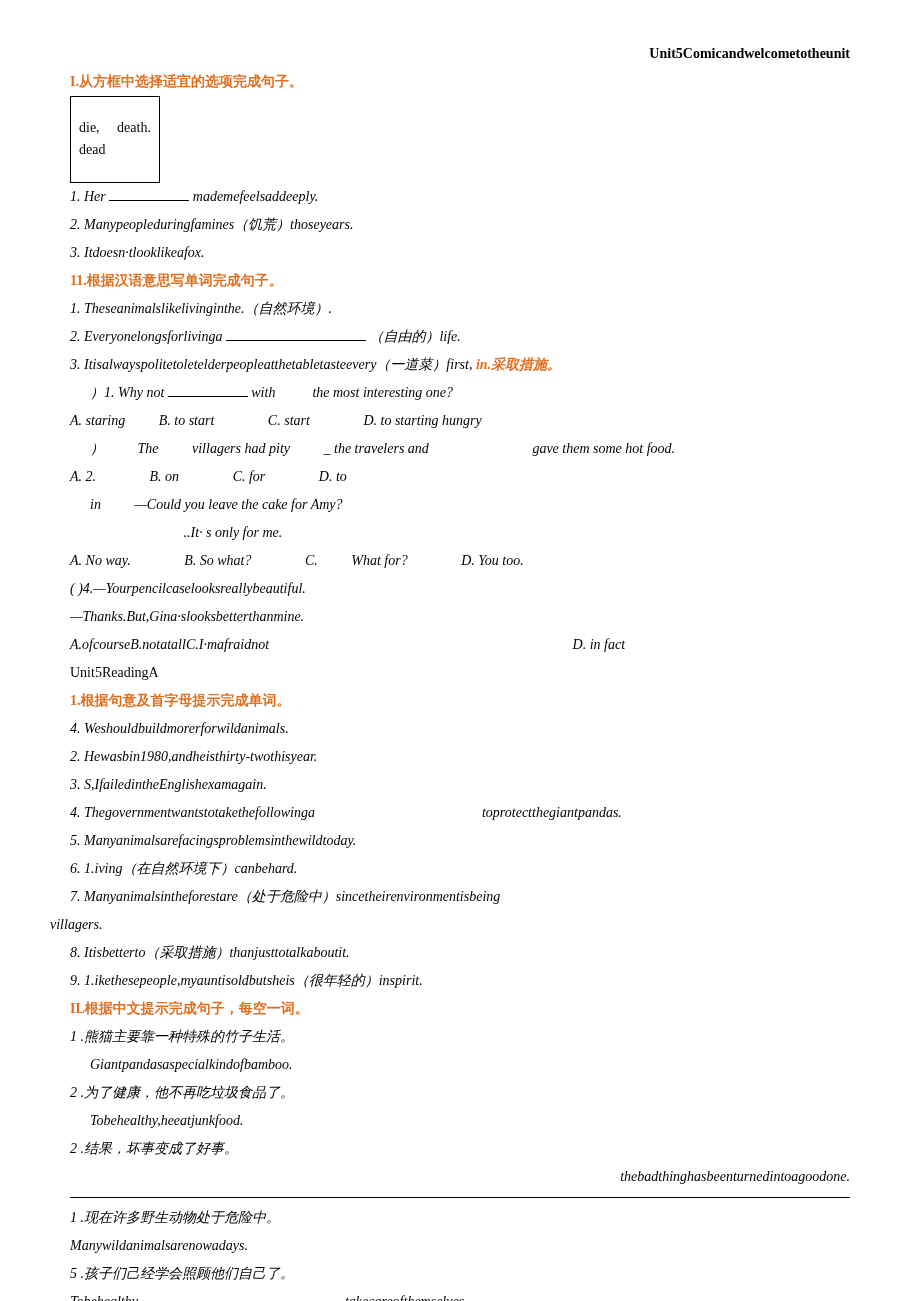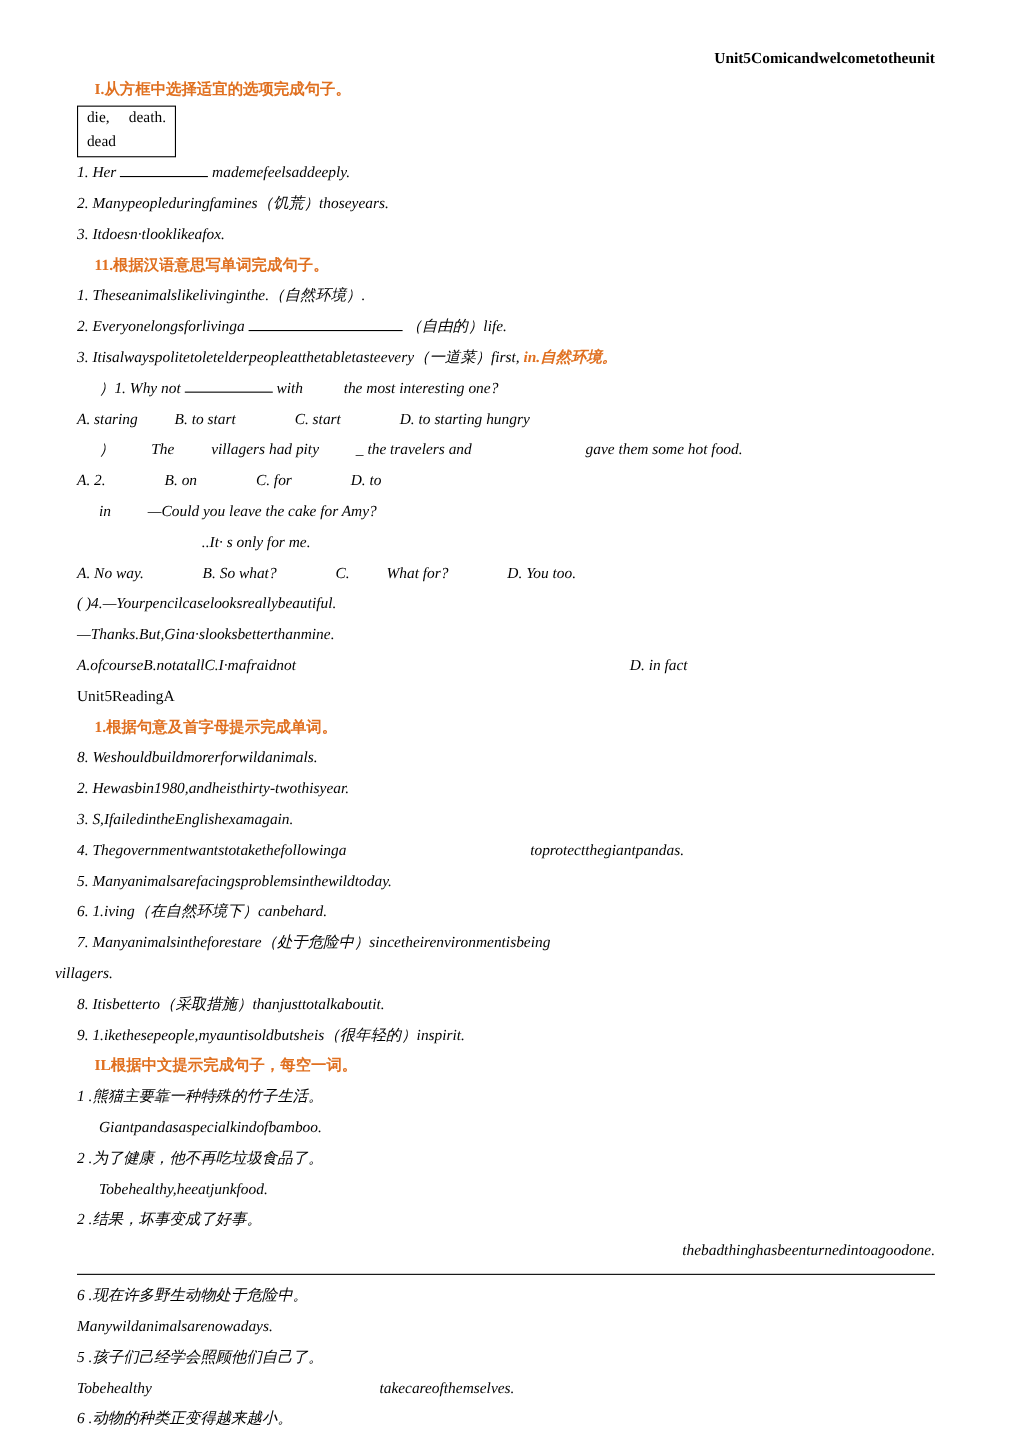--- a/index.html
+++ b/index.html
@@ -14,30 +14,29 @@
     box-sizing: border-box;
   }
   .title {
     font-weight: bold;
     text-align: right;
     padding-left: 80px;
   }
   .section-header {
     color: #e07020;
     font-weight: bold;
-    margin-left: 16px;
   }
   .section-header-inline {
     color: #e07020;
     font-weight: bold;
   }
   .box {
     border: 1px solid #000;
     display: inline-block;
-    padding: 0 8px;
+    padding: 20px 8px;
     line-height: 1.6;
   }
   .line {
     margin: 0;
     padding: 0;
     font-style: italic;
   }
   .indent {
     padding-left: 20px;
   }
@@ -92,21 +91,21 @@
 <div class="section-header">11.根据汉语意思写单词完成句子。</div>
 
 <div class="line">1. Theseanimalslikelivinginthe.（自然环境）.</div>
 <div class="line">
   <span>2. Everyonelongsforlivinga</span>
   <span class="blank-long"></span>
   <span>（自由的）life.</span>
 </div>
 <div class="line">
   <span>3. Itisalwayspolitetoletelderpeopleatthetabletasteevery（一道菜）first,</span>
-  <span class="section-header-inline">in.自然环境。</span>
+  <span class="section-header-inline">in.采取措施。</span>
 </div>
 
 <div class="line indent">
   <span>）1. Why not</span>
   <span class="blank"></span>
   <span>with</span>
   <span class="gap"></span>
   <span>the most</span>
   <span>interesting one?</span>
 </div>
@@ -154,21 +153,21 @@
 <div class="line">( )4.—Yourpencilcaselooksreallybeautiful.</div>
 <div class="line">—Thanks.But,Gina·slooksbetterthanmine.</div>
 <div class="line">
   <span>A.ofcourseB.notatallC.I·mafraidnot</span>
   <span class="far-right">D.  in fact</span>
 </div>
 
 <div class="subtitle">Unit5ReadingA</div>
 <div class="section-header">1.根据句意及首字母提示完成单词。</div>
 
-<div class="line">8. Weshouldbuildmorerforwildanimals.</div>
+<div class="line">4. Weshouldbuildmorerforwildanimals.</div>
 <div class="line">2. Hewasbin1980,andheisthirty-twothisyear.</div>
 <div class="line">3. S,IfailedintheEnglishexamagain.</div>
 <div class="line">
   <span>4. Thegovernmentwantstotakethefollowinga</span>
   <span style="display:inline-block;width:160px;"></span>
   <span>toprotectthegiantpandas.</span>
 </div>
 <div class="line">5. Manyanimalsarefacingsproblemsinthewildtoday.</div>
 <div class="line">6. 1.iving（在自然环境下）canbehard.</div>
 <div class="line">7. Manyanimalsintheforestare（处于危险中）sincetheirenvironmentisbeing</div>
@@ -180,21 +179,21 @@
 
 <div class="line">1 .熊猫主要靠一种特殊的竹子生活。</div>
 <div class="line indent">Giantpandasaspecialkindofbamboo.</div>
 <div class="line">2 .为了健康，他不再吃垃圾食品了。</div>
 <div class="line indent">Tobehealthy,heeatjunkfood.</div>
 <div class="line">2 .结果，坏事变成了好事。</div>
 <div class="line" style="padding-left:250px;text-align:right;">thebadthinghasbeenturnedintoagoodone.</div>
 
 <hr class="hr-line">
 
-<div class="line">6 .现在许多野生动物处于危险中。</div>
+<div class="line">1 .现在许多野生动物处于危险中。</div>
 <div class="line">Manywildanimalsarenowadays.</div>
 <div class="line">5 .孩子们己经学会照顾他们自己了。</div>
 <div class="line">
   <span>Tobehealthy</span>
   <span style="display:inline-block;width:200px;"></span>
   <span>takecareofthemselves.</span>
 </div>
 <div class="line">6 .动物的种类正变得越来越小。</div>
 
 

